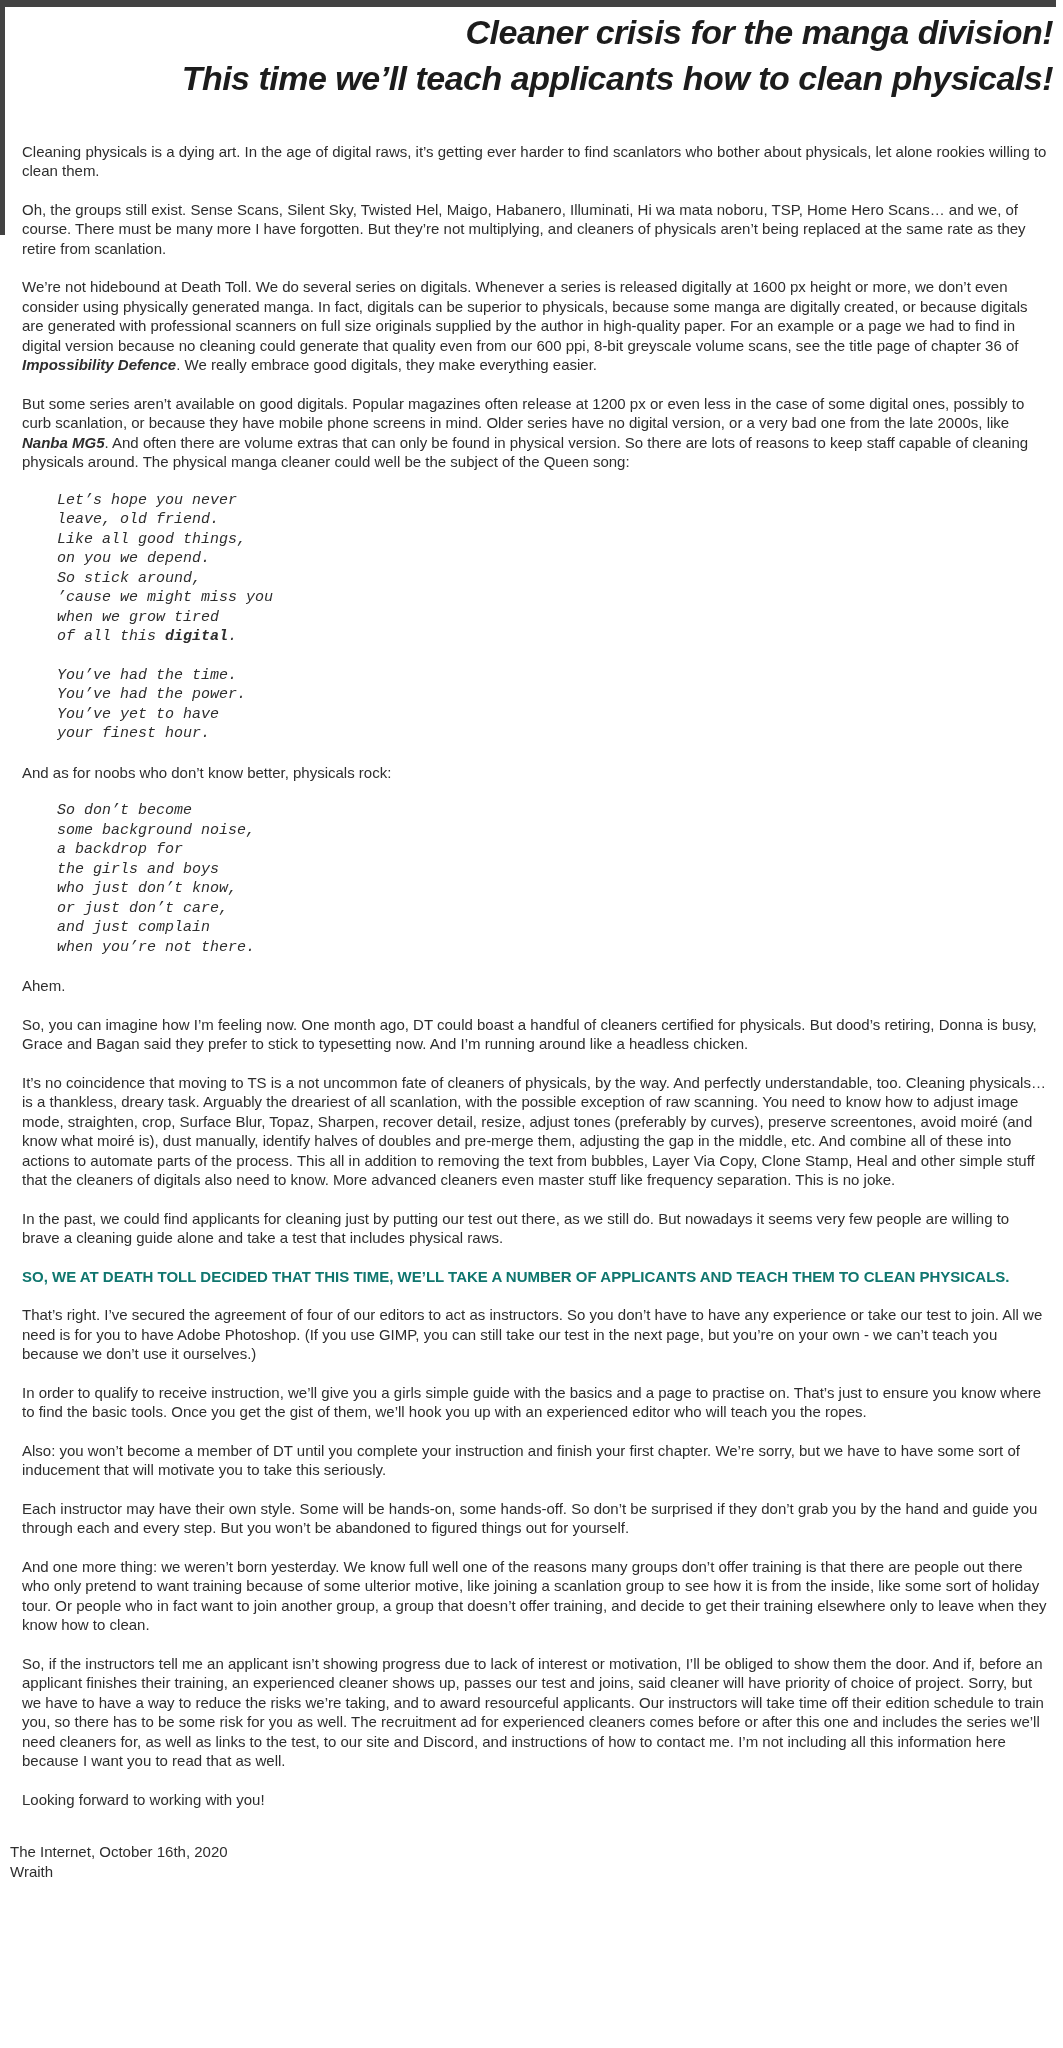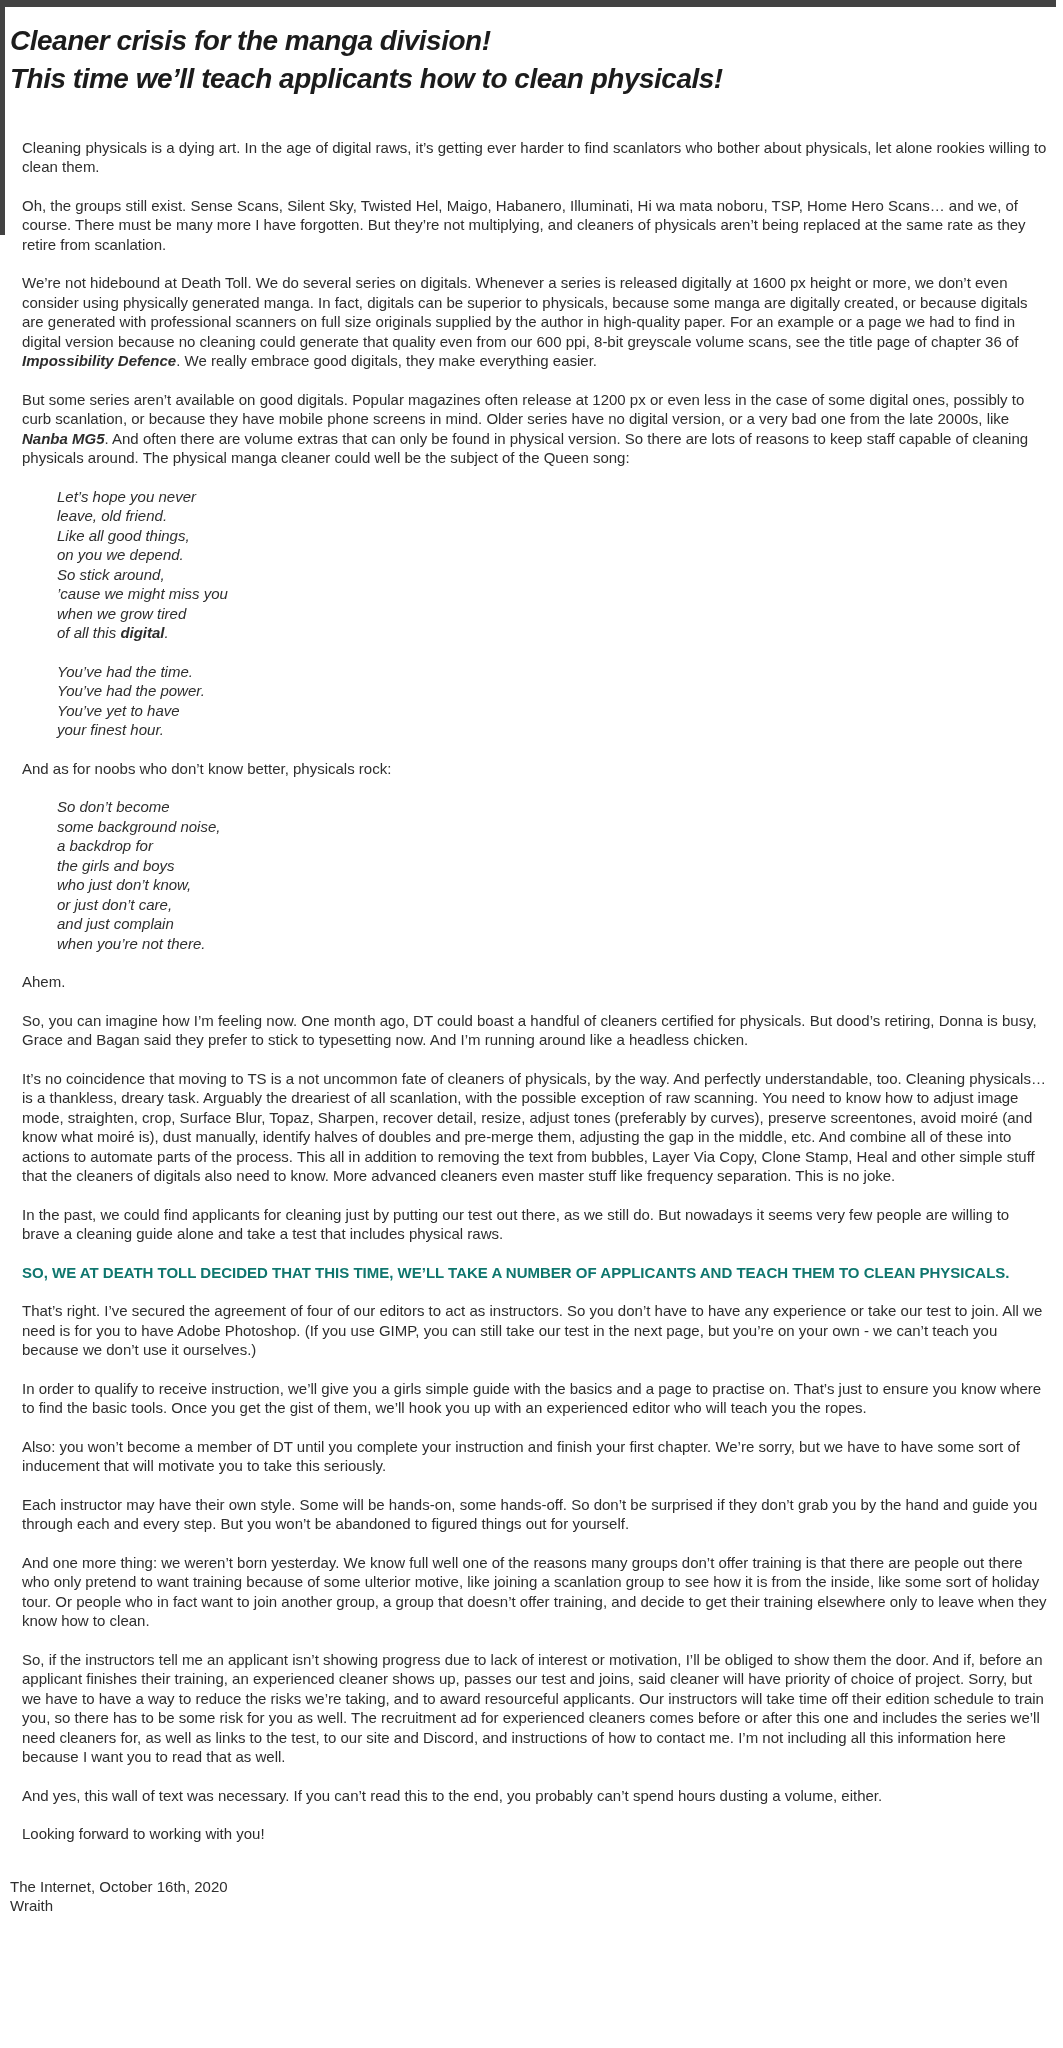--- a/index.html
+++ b/index.html
@@ -23,40 +23,41 @@
     width: 1056px; height: 7px;
     background: #424242;
   }
   .left-edge {
     position: absolute;
     top: 0; left: 0;
     width: 5px; height: 235px;
     background: #424242;
   }
   h1.title {
-    margin: 22px 10px 0 10px;
-    text-align: left;
-    font-size: 28px;
+    margin: 10px 10px 0 10px;
+    text-align: right;
+    font-size: 34px;
     line-height: 1.35;
     font-weight: bold;
     font-style: italic;
     color: #1c1c1c;
     letter-spacing: -0.5px;
   }
   .doc-body {
     padding: 40px 13px 0 10px;
     font-size: 15px;
     line-height: 19.5px;
   }
   .doc-body p {
     margin: 0 0 19px 12px;
   }
   .doc-body p.quote {
     margin-left: 47px;
     font-style: italic;
+    font-family: Liberation Mono, monospace;
   }
   .doc-body p.strong {
     font-weight: bold;
     color: #0f766e;
   }
   .signature {
     padding: 14px 14px 30px 10px;
     font-size: 15px;
     line-height: 19.5px;
   }
@@ -86,21 +87,20 @@
       <p class="p"><span>So, you can imagine how I’m feeling now. One month ago, DT could boast a handful of cleaners certified for physicals. But dood’s retiring, Donna is busy, Grace and Bagan said they prefer to stick to typesetting now. And I’m running around like a headless chicken.</span></p>
       <p class="p"><span>It’s no coincidence that moving to TS is a not uncommon fate of cleaners of physicals, by the way. And perfectly understandable, too. Cleaning physicals…  is a thankless, dreary task. Arguably the dreariest of all scanlation, with the possible exception of raw scanning. You need to know how to adjust image mode, straighten, crop, Surface Blur, Topaz, Sharpen, recover detail, resize, adjust tones (preferably by curves), preserve screentones, avoid moiré (and know what moiré is), dust manually, identify halves of doubles and pre-merge them, adjusting the gap in the middle, etc. And combine all of these into actions to automate parts of the process. This all in addition to removing the text from bubbles, Layer Via Copy, Clone Stamp, Heal and other simple stuff that the cleaners of digitals also need to know. More advanced cleaners even master stuff like frequency separation. This is no joke.</span></p>
       <p class="p"><span>In the past, we could find applicants for cleaning just by putting our test out there, as we still do. But nowadays it seems very few people are willing to brave a cleaning guide alone and take a test that includes physical raws.</span></p>
       <p class="strong"><span>SO, WE AT DEATH TOLL DECIDED THAT THIS TIME, WE’LL TAKE A NUMBER OF APPLICANTS AND TEACH THEM TO CLEAN PHYSICALS.</span></p>
       <p class="p"><span>That’s right. I’ve secured the agreement of four of our editors to act as instructors. So you don’t have to have any experience or take our test to join. All we need is for you to have Adobe Photoshop. (If you use GIMP, you can still take our test in the next page, but you’re on your own - we can’t teach you because we don’t use it ourselves.)</span></p>
       <p class="p"><span>In order to qualify to receive instruction, we’ll give you a girls simple guide with the basics and a page to practise on. That’s just to ensure you know where to find the basic tools. Once you get the gist of them, we’ll hook you up with an experienced editor who will teach you the ropes.</span></p>
       <p class="p"><span>Also: you won’t become a member of DT until you complete your instruction and finish your first chapter. We’re sorry, but we have to have some sort of inducement that will motivate you to take this seriously.</span></p>
       <p class="p"><span>Each instructor may have their own style. Some will be hands-on, some hands-off. So don’t be surprised if they don’t grab you by the hand and guide you through each and every step. But you won’t be abandoned to figured things out for yourself.</span></p>
       <p class="p"><span>And one more thing: we weren’t born yesterday. We know full well one of the reasons many groups don’t offer training is that there are people out there who only pretend to want training because of some ulterior motive, like joining a scanlation group to see how it is from the inside, like some sort of holiday tour. Or people who in fact want to join another group, a group that doesn’t offer training, and decide to get their training elsewhere only to leave when they know how to clean.</span></p>
       <p class="p"><span>So, if the instructors tell me an applicant isn’t showing progress due to lack of interest or motivation, I’ll be obliged to show them the door. And if, before an applicant finishes their training, an experienced cleaner shows up, passes our test and joins, said cleaner will have priority of choice of project. Sorry, but we have to have a way to reduce the risks we’re taking, and to award resourceful applicants. Our instructors will take time off their edition schedule to train you, so there has to be some risk for you as well. The recruitment ad for experienced cleaners comes before or after this one and includes the series we’ll need cleaners for, as well as links to the test, to our site and Discord, and instructions of how to contact me. I’m not including all this information here because I want you to read that as well.</span></p>
-      <p class="p"><span>And yes, this wall of text was necessary. If you can’t read this to the end, you probably can’t spend hours dusting a volume, either.</span></p>
       <p class="p"><span>Looking forward to working with you!</span></p>
     </div>
 
   <div class="signature">
     <div>The Internet, October 16th, 2020</div>
     <div>Wraith</div>
   </div>
 </div>
 
 </body></html>

